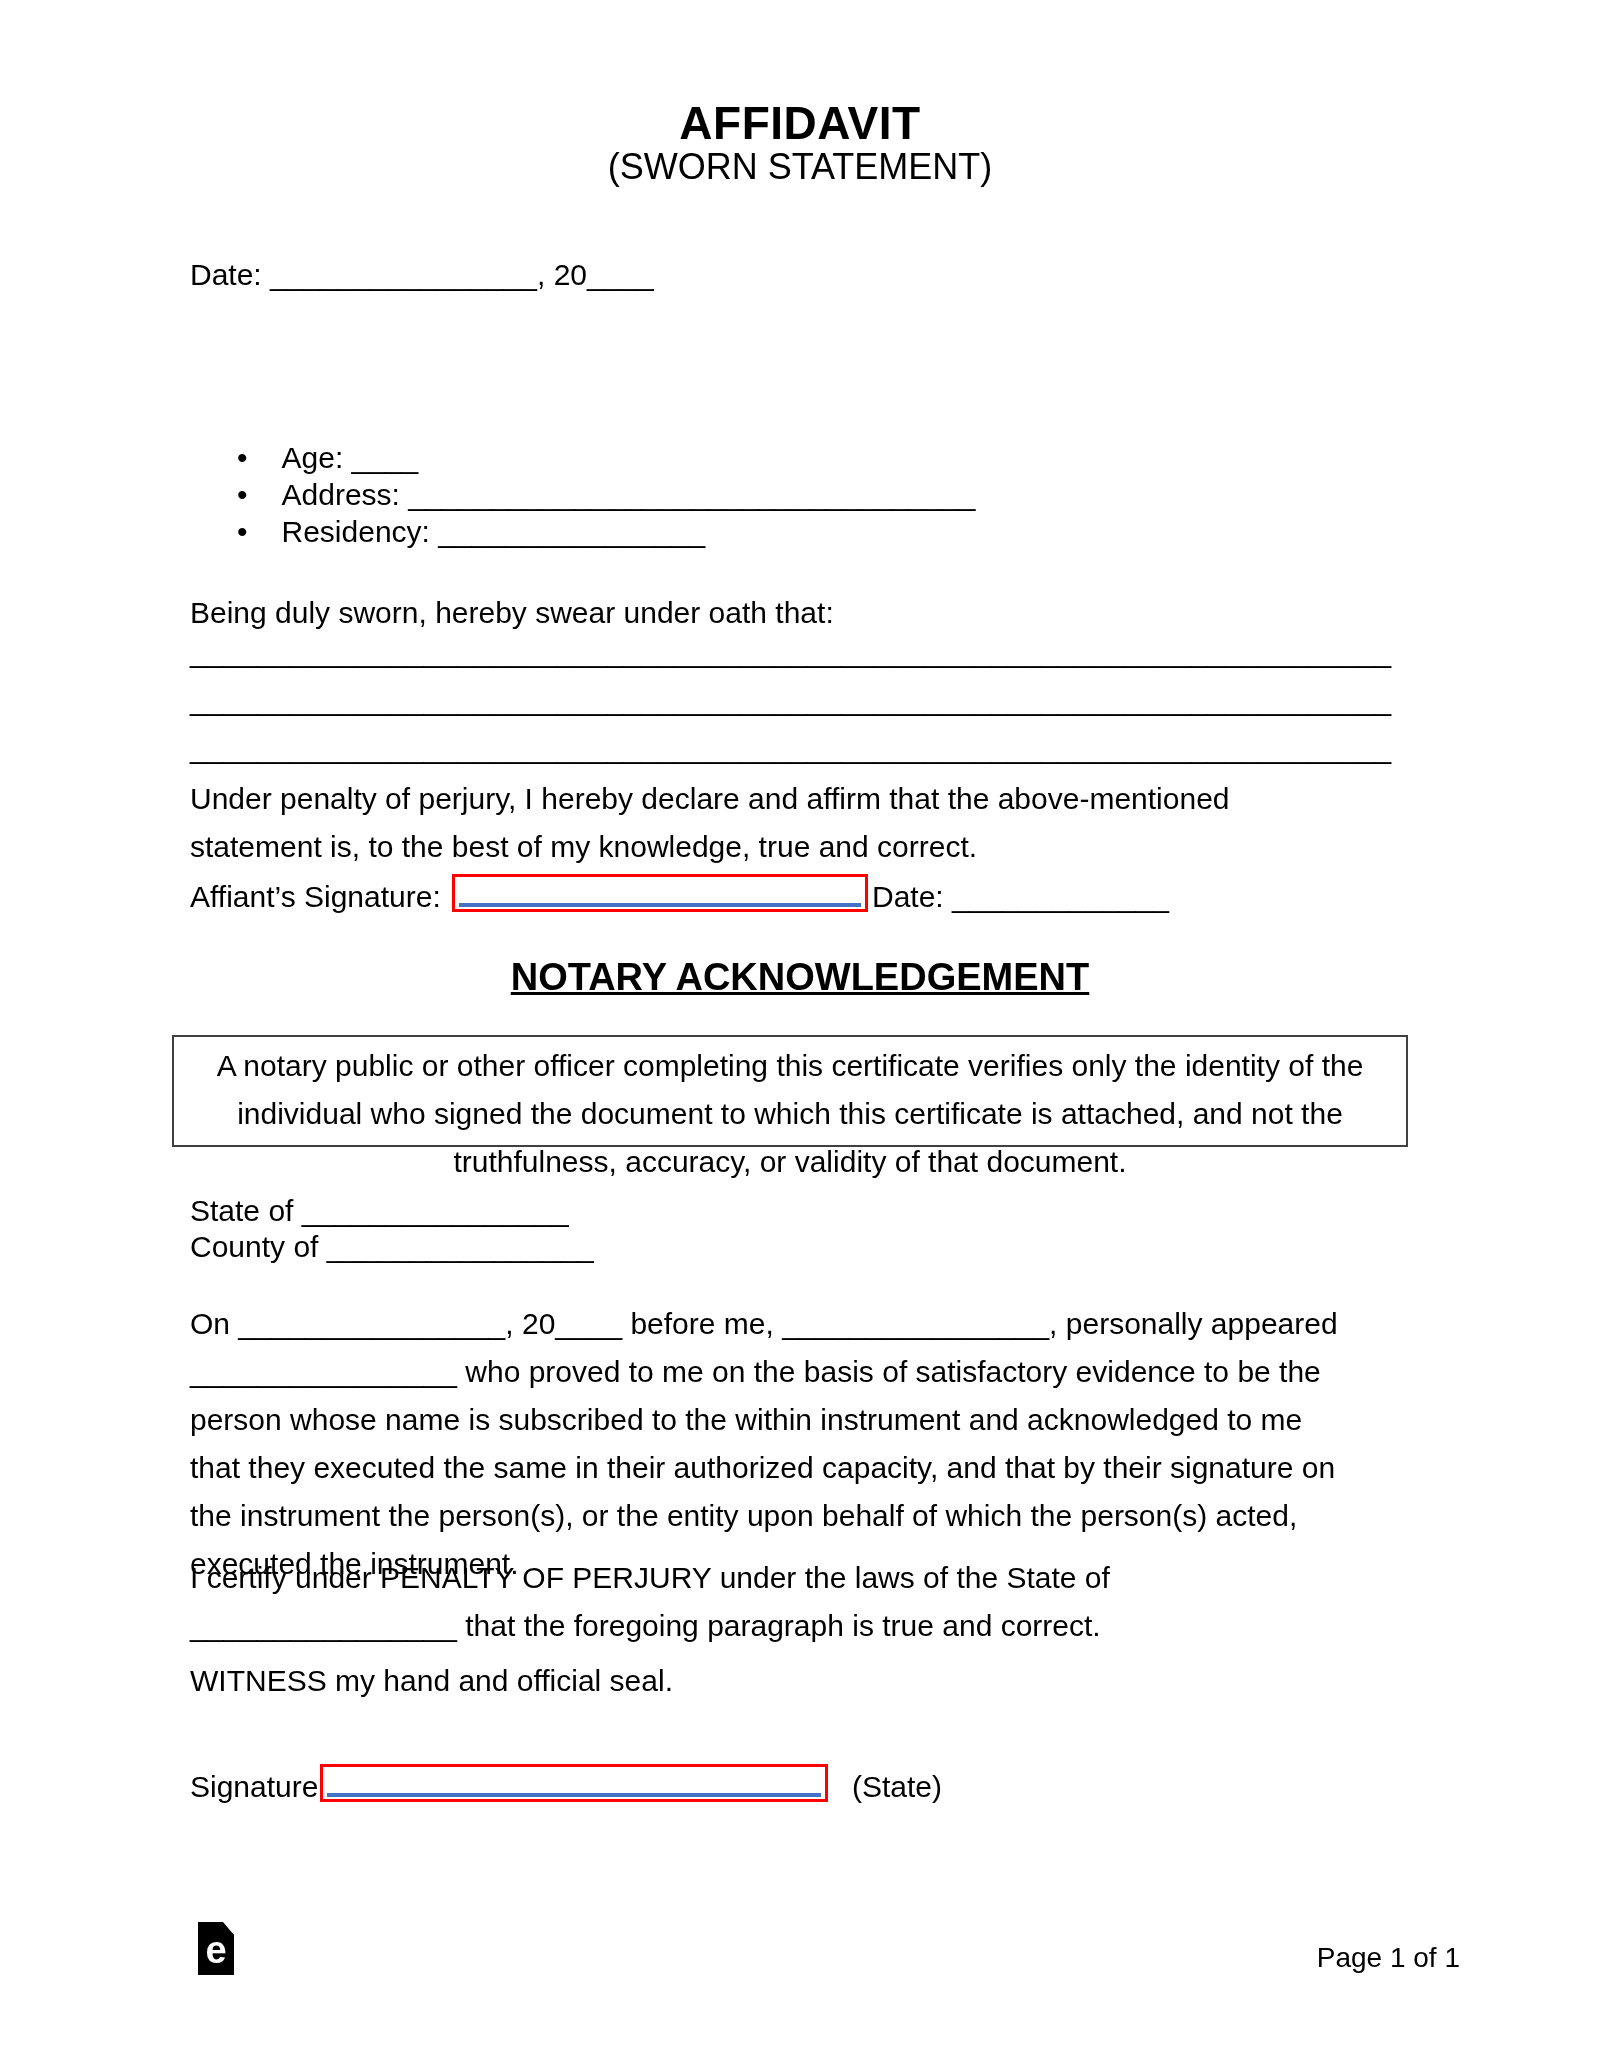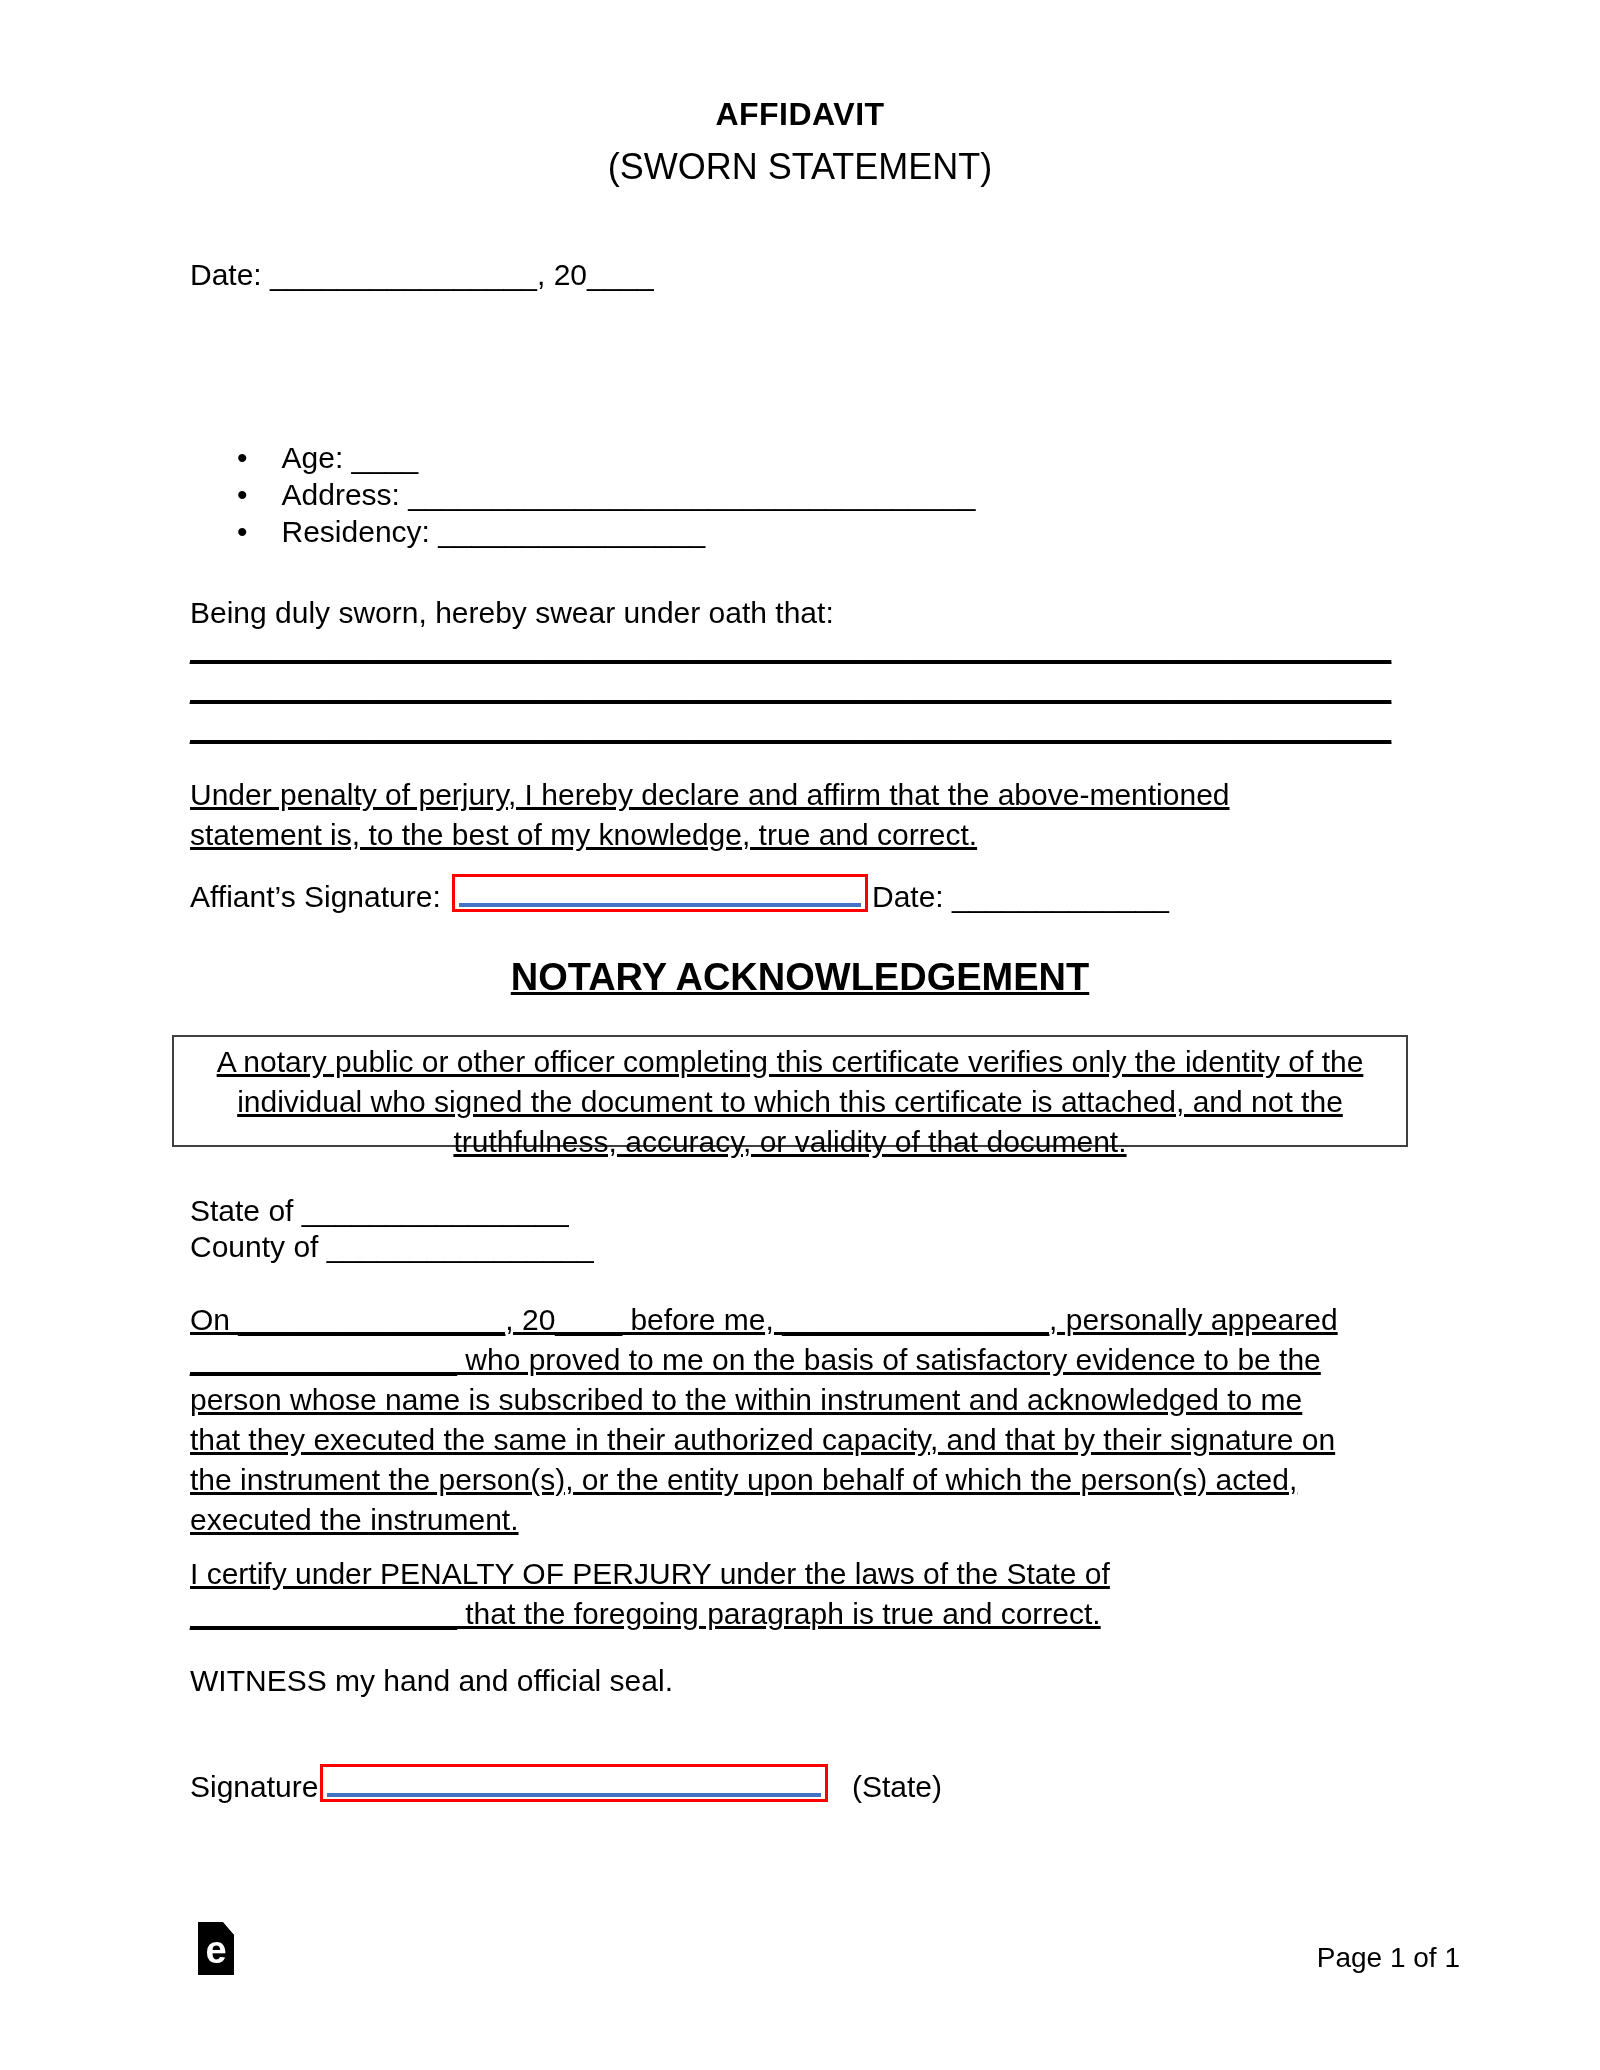--- a/index.html
+++ b/index.html
@@ -8,24 +8,24 @@
     width: 1600px;
     height: 2070px;
     background: #ffffff;
     font-family: "Liberation Sans", sans-serif;
     font-size: 30px;
     color: #000000;
     overflow: hidden;
   }
   .abs { position: absolute; }
   .center { left: 0; width: 1600px; text-align: center; }
-  .title { font-size: 32px; font-weight: bold; letter-spacing: 0.5px; }
+  .title { font-size: 46px; font-weight: bold; letter-spacing: 0.5px; }
   .subtitle { font-size: 36px; }
   .body-line { line-height: 37px; white-space: pre; }
-  .lines { line-height: 40px; white-space: pre-line; text-decoration: underline; }
+  .lines { line-height: 48px; white-space: pre-line; }
   .bullet-row { display: flex; gap: 34px; line-height: 37px; white-space: pre; }
   .bullet-glyph { font-size: 30px; }
   .heading2 { font-size: 38px; font-weight: bold; text-decoration: underline; }
   .disclaimer-box {
     left: 172px; top: 1035px; width: 1236px; height: 112px;
     border: 2px solid var(--disclaimer-border, #404040);
     box-sizing: border-box;
     text-align: center;
   }
   .disclaimer-text { position: absolute; left: 16px; top: 5px; width: 1200px; }

